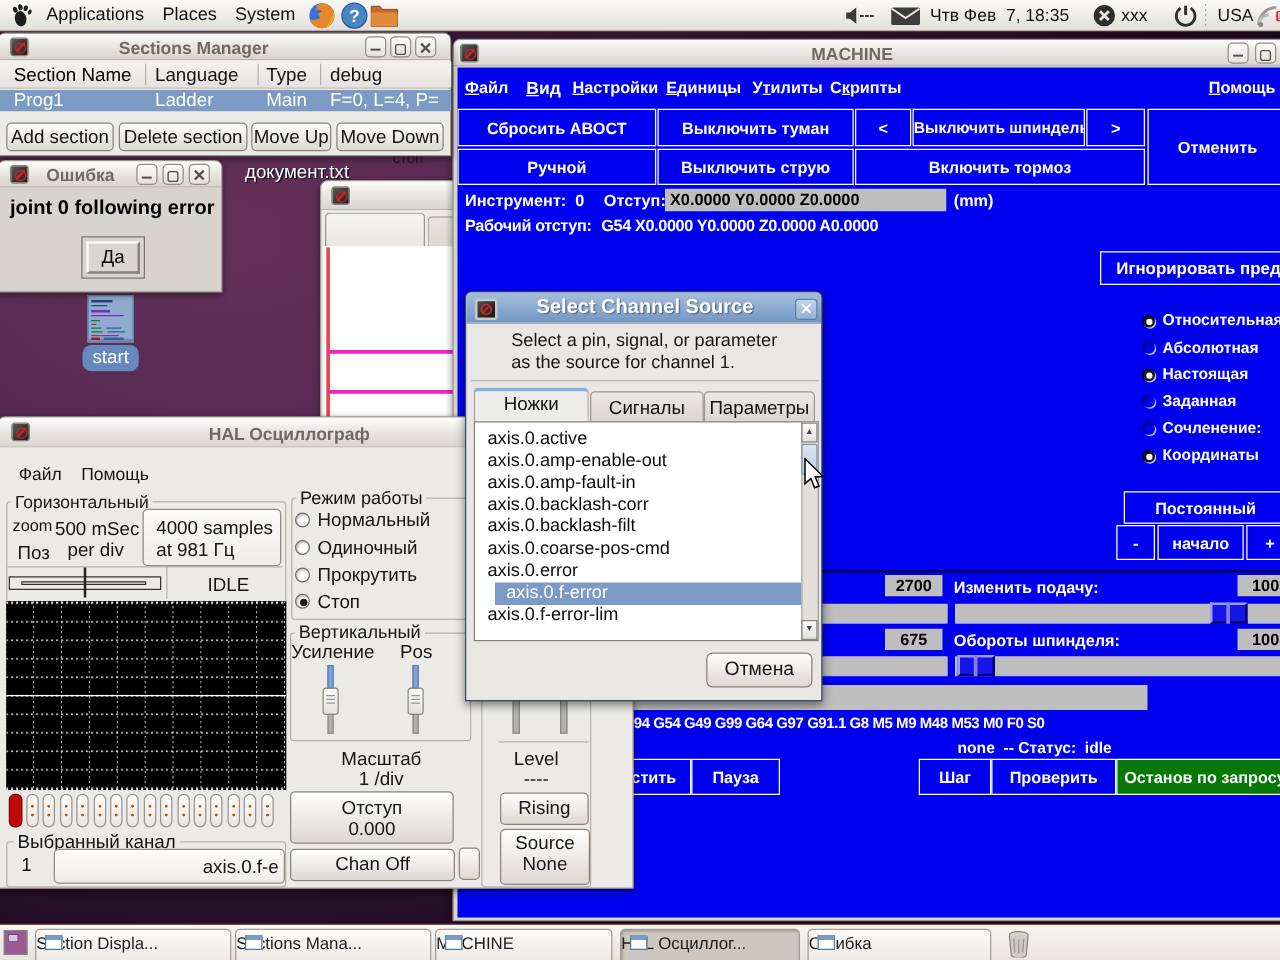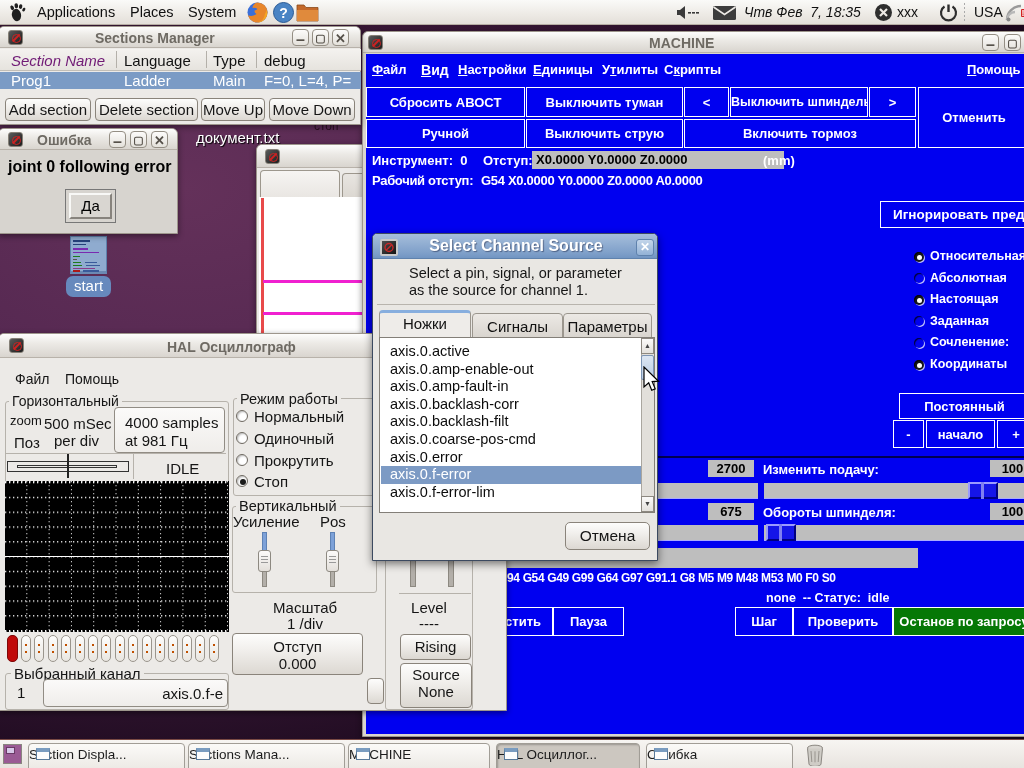--- a/index.html
+++ b/index.html
@@ -103,21 +103,21 @@
     <div class="mbt" style="left:318px;top:33px;width:45px;height:30px;line-height:29px;">&lt;</div>
     <div class="mbt" style="left:364px;top:33px;width:138px;height:30px;line-height:29px;font-size:12.5px;">Выключить шпиндель</div>
     <div class="mbt" style="left:503px;top:33px;width:47px;height:30px;line-height:29px;">&gt;</div>
     <div class="mbt" style="left:552px;top:33px;width:112px;height:61px;line-height:60px;">Отменить</div>
     <div class="mbt" style="left:0px;top:65px;width:159px;height:29px;line-height:28px;">Ручной</div>
     <div class="mbt" style="left:160px;top:65px;width:157px;height:29px;line-height:28px;">Выключить струю</div>
     <div class="mbt" style="left:318px;top:65px;width:232px;height:29px;line-height:28px;">Включить тормоз</div>
 
     <div class="mtx" style="left:6px;top:99px;">Инструмент:&nbsp; 0</div>
     <div class="mtx" style="left:117px;top:99px;">Отступ:</div>
-    <div class="gray" style="left:166px;top:97px;width:252px;height:18px;line-height:18px;padding-left:4px;">X0.0000 Y0.0000 Z0.0000</div>
+    <div class="gray" style="left:166px;top:97px;width:225px;height:18px;line-height:18px;padding-left:4px;">X0.0000 Y0.0000 Z0.0000</div>
     <div class="mtx" style="left:397px;top:99px;">(mm)</div>
     <div class="mtx" style="left:6px;top:119px;letter-spacing:-0.3px;">Рабочий отступ:</div>
     <div class="mtx" style="left:115px;top:119px;letter-spacing:-0.3px;">G54 X0.0000 Y0.0000 Z0.0000 A0.0000</div>
     <div class="mbt" style="left:514px;top:147px;width:155px;height:27px;line-height:26px;text-align:left;padding-left:12px;font-size:13.5px;">Игнорировать предель</div>
 
     <div class="mrad on" style="left:548px;top:198px;"></div>
       <div class="mtx" style="left:564px;top:195px;font-size:12.5px;">Относительная</div>
     <div class="mrad" style="left:548px;top:219px;"></div>
       <div class="mtx" style="left:564px;top:217px;font-size:12.5px;">Абсолютная</div>
     <div class="mrad on" style="left:548px;top:241px;"></div>
@@ -172,21 +172,21 @@
       <span style="top:1px;">–</span>
     </div>
   <div class="wbtn" style="left:313px;">
       <span style="top:2px;font-size:11px;">▢</span>
     </div>
   <div class="wbtn" style="left:333px;">
       <span style="top:1px;font-size:13px;">✕</span>
     </div>
 
   <div class="abs" style="left:1px;top:22px;width:361px;height:22px;background:linear-gradient(#f4f2ef,#e6e3de);border-bottom:1px solid #c2beb7;"></div>
-  <div class="abs" style="left:12px;top:25px;font-size:15px;color:#701a75;font-style:italic;">Section Name</div>
+  <div class="abs" style="left:12px;top:25px;font-size:15px;color:#000000;">Section Name</div>
   <div class="abs" style="left:125px;top:25px;font-size:15px;color:#131313;">Language</div>
   <div class="abs" style="left:214px;top:25px;font-size:15px;color:#131313;">Type</div>
   <div class="abs" style="left:265px;top:25px;font-size:15px;color:#131313;">debug</div>
   <div class="abs" style="left:117px;top:24px;width:1px;height:17px;background:#b4b0a9;"></div>
   <div class="abs" style="left:207px;top:24px;width:1px;height:17px;background:#b4b0a9;"></div>
   <div class="abs" style="left:257px;top:24px;width:1px;height:17px;background:#b4b0a9;"></div>
 
   <div class="abs" style="left:1px;top:45px;width:361px;height:17px;background:#7b9bc5;"></div>
   <div class="abs" style="left:12px;top:45px;font-size:15px;color:#fff;">Prog1</div>
   <div class="abs" style="left:125px;top:45px;font-size:15px;color:#fff;">Ladder</div>
@@ -280,20 +280,21 @@
   <div class="abs" style="left:263px;top:198px;width:5px;height:19px;background:#7da1d8;border:1px solid #5e82b5;"></div>
   <div class="abs" style="left:259px;top:216px;width:13px;height:22px;background:linear-gradient(#fcfbfa,#e3dfda);border:1px solid #8d8981;border-radius:3px;"></div>
   <div class="abs" style="left:262px;top:222px;width:7px;height:1px;background:#999;box-shadow:0 3px 0 #999,0 6px 0 #999;"></div>
   <div class="abs" style="left:331px;top:198px;width:5px;height:55px;background:#b3afa9;border:1px solid #8d8981;"></div>
   <div class="abs" style="left:331px;top:198px;width:5px;height:19px;background:#7da1d8;border:1px solid #5e82b5;"></div>
   <div class="abs" style="left:327px;top:216px;width:13px;height:22px;background:linear-gradient(#fcfbfa,#e3dfda);border:1px solid #8d8981;border-radius:3px;"></div>
   <div class="abs" style="left:330px;top:222px;width:7px;height:1px;background:#999;box-shadow:0 3px 0 #999,0 6px 0 #999;"></div>
   <div class="abs" style="left:234px;top:265px;width:144px;text-align:center;font-size:15px;color:#151515;">Масштаб</div>
   <div class="abs" style="left:234px;top:281px;width:144px;text-align:center;font-size:15px;color:#151515;">1 /div</div>
   <div class="gbtn" style="left:233px;top:299px;width:131px;height:42px;font-size:15px;padding-top:4px;line-height:17px;">Отступ<br>0.000</div>
+  <div class="gbtn" style="left:233px;top:345px;width:132px;height:26px;font-size:15px;line-height:24px;">Chan Off</div>
 
   <div class="abs" style="left:8px;top:301px;width:11px;height:27px;background:#c00a0a;border:1px solid #7e0808;border-radius:5px;"></div>
   <div class="pill" style="left:22.0px;"></div>
     <div class="pill" style="left:35.4px;"></div>
     <div class="pill" style="left:48.8px;"></div>
     <div class="pill" style="left:62.2px;"></div>
     <div class="pill" style="left:75.6px;"></div>
     <div class="pill" style="left:89.0px;"></div>
     <div class="pill" style="left:102.4px;"></div>
     <div class="pill" style="left:115.8px;"></div>
@@ -345,21 +346,21 @@
 
   <div class="abs" style="left:6px;top:103px;width:276px;height:176px;border:1px solid #837f78;background:#fff;"></div>
   <div class="abs" style="left:8px;top:109px;width:260px;height:169px;overflow:hidden;font-size:14.5px;color:#0c0c0c;line-height:17.6px;">
     <div style="padding-left:9px;">axis.0.active</div>
     <div style="padding-left:9px;">axis.0.amp-enable-out</div>
     <div style="padding-left:9px;">axis.0.amp-fault-in</div>
     <div style="padding-left:9px;">axis.0.backlash-corr</div>
     <div style="padding-left:9px;">axis.0.backlash-filt</div>
     <div style="padding-left:9px;">axis.0.coarse-pos-cmd</div>
     <div style="padding-left:9px;">axis.0.error</div>
-    <div style="padding-left:9px;background:#7c9ac4;color:#fff;">axis.0.f-error</div>
+    <div style="padding-left:9px;background:#7c9ac4;color:#fff;margin-left:15px;">axis.0.f-error</div>
     <div style="padding-left:9px;">axis.0.f-error-lim</div>
   </div>
 
   <div class="abs" style="left:268px;top:104px;width:13px;height:174px;background:#e2dfda;border-left:1px solid #aaa69f;"></div>
   <div class="abs" style="left:268px;top:104px;width:13px;height:16px;background:linear-gradient(#fbfaf9,#e4e1dc);border:1px solid #8d8880;font-size:7px;text-align:center;line-height:14px;color:#444;">▲</div>
   <div class="abs" style="left:268px;top:262px;width:13px;height:16px;background:linear-gradient(#fbfaf9,#e4e1dc);border:1px solid #8d8880;font-size:7px;text-align:center;line-height:14px;color:#444;">▼</div>
   <div class="abs" style="left:268px;top:121px;width:13px;height:25px;background:linear-gradient(#dce6f2,#b9cce4);border:1px solid #7d95b5;border-radius:2px;"></div>
 
   <div class="gbtn" style="left:192px;top:288px;width:85px;height:28px;line-height:26px;font-size:15.5px;border-radius:5px;">Отмена</div>
 </div>
@@ -396,21 +397,21 @@
   <svg class="abs" style="left:676px;top:5px;" width="24" height="15" viewBox="0 0 24 15">
     <path d="M1,5 L4,5 L9,1 L9,14 L4,10 L1,10 Z" fill="#3a3a3a"></path>
     <rect x="12" y="7" width="3" height="1.6" fill="#3a3a3a"></rect>
       <rect x="16" y="7" width="3" height="1.6" fill="#3a3a3a"></rect>
       <rect x="20" y="7" width="3" height="1.6" fill="#3a3a3a"></rect>
   </svg>
   <svg class="abs" style="left:712px;top:5px;" width="25" height="16" viewBox="0 0 25 16">
     <rect x="1" y="1" width="23" height="14" rx="1.5" fill="#3c3c3c"></rect>
     <path d="M1.5,2 L12.5,9.5 L23.5,2" fill="none" stroke="#ece9e4" stroke-width="1.6"></path>
   </svg>
-  <div class="abs" style="left:744px;top:4px;font-size:14px;color:#101010;font-style:italic;">Чтв Фев&nbsp; 7, 18:35</div>
+  <div class="abs" style="left:744px;top:4px;font-size:14px;color:#101010;">Чтв Фев&nbsp; 7, 18:35</div>
   <svg class="abs" style="left:874px;top:3px;" width="19" height="19" viewBox="0 0 19 19">
     <circle cx="9.5" cy="9.5" r="8.5" fill="#2e2e2e"></circle>
     <path d="M6,6 L13,13 M13,6 L6,13" stroke="#ece9e4" stroke-width="2.2"></path>
   </svg>
   <div class="abs" style="left:897px;top:4px;font-size:14px;color:#101010;">xxx</div>
   <svg class="abs" style="left:939px;top:3px;" width="19" height="19" viewBox="0 0 19 19">
     <path d="M9.5,1.5 L9.5,9" stroke="#2e2e2e" stroke-width="2.4"></path>
     <path d="M5.5,3.5 a7.5,7.5 0 1 0 8,0" fill="none" stroke="#2e2e2e" stroke-width="2.2"></path>
   </svg>
   <div class="abs" style="left:964px;top:3px;width:1px;height:19px;background:repeating-linear-gradient(#aaa 0 2px,transparent 2px 4px);"></div>

